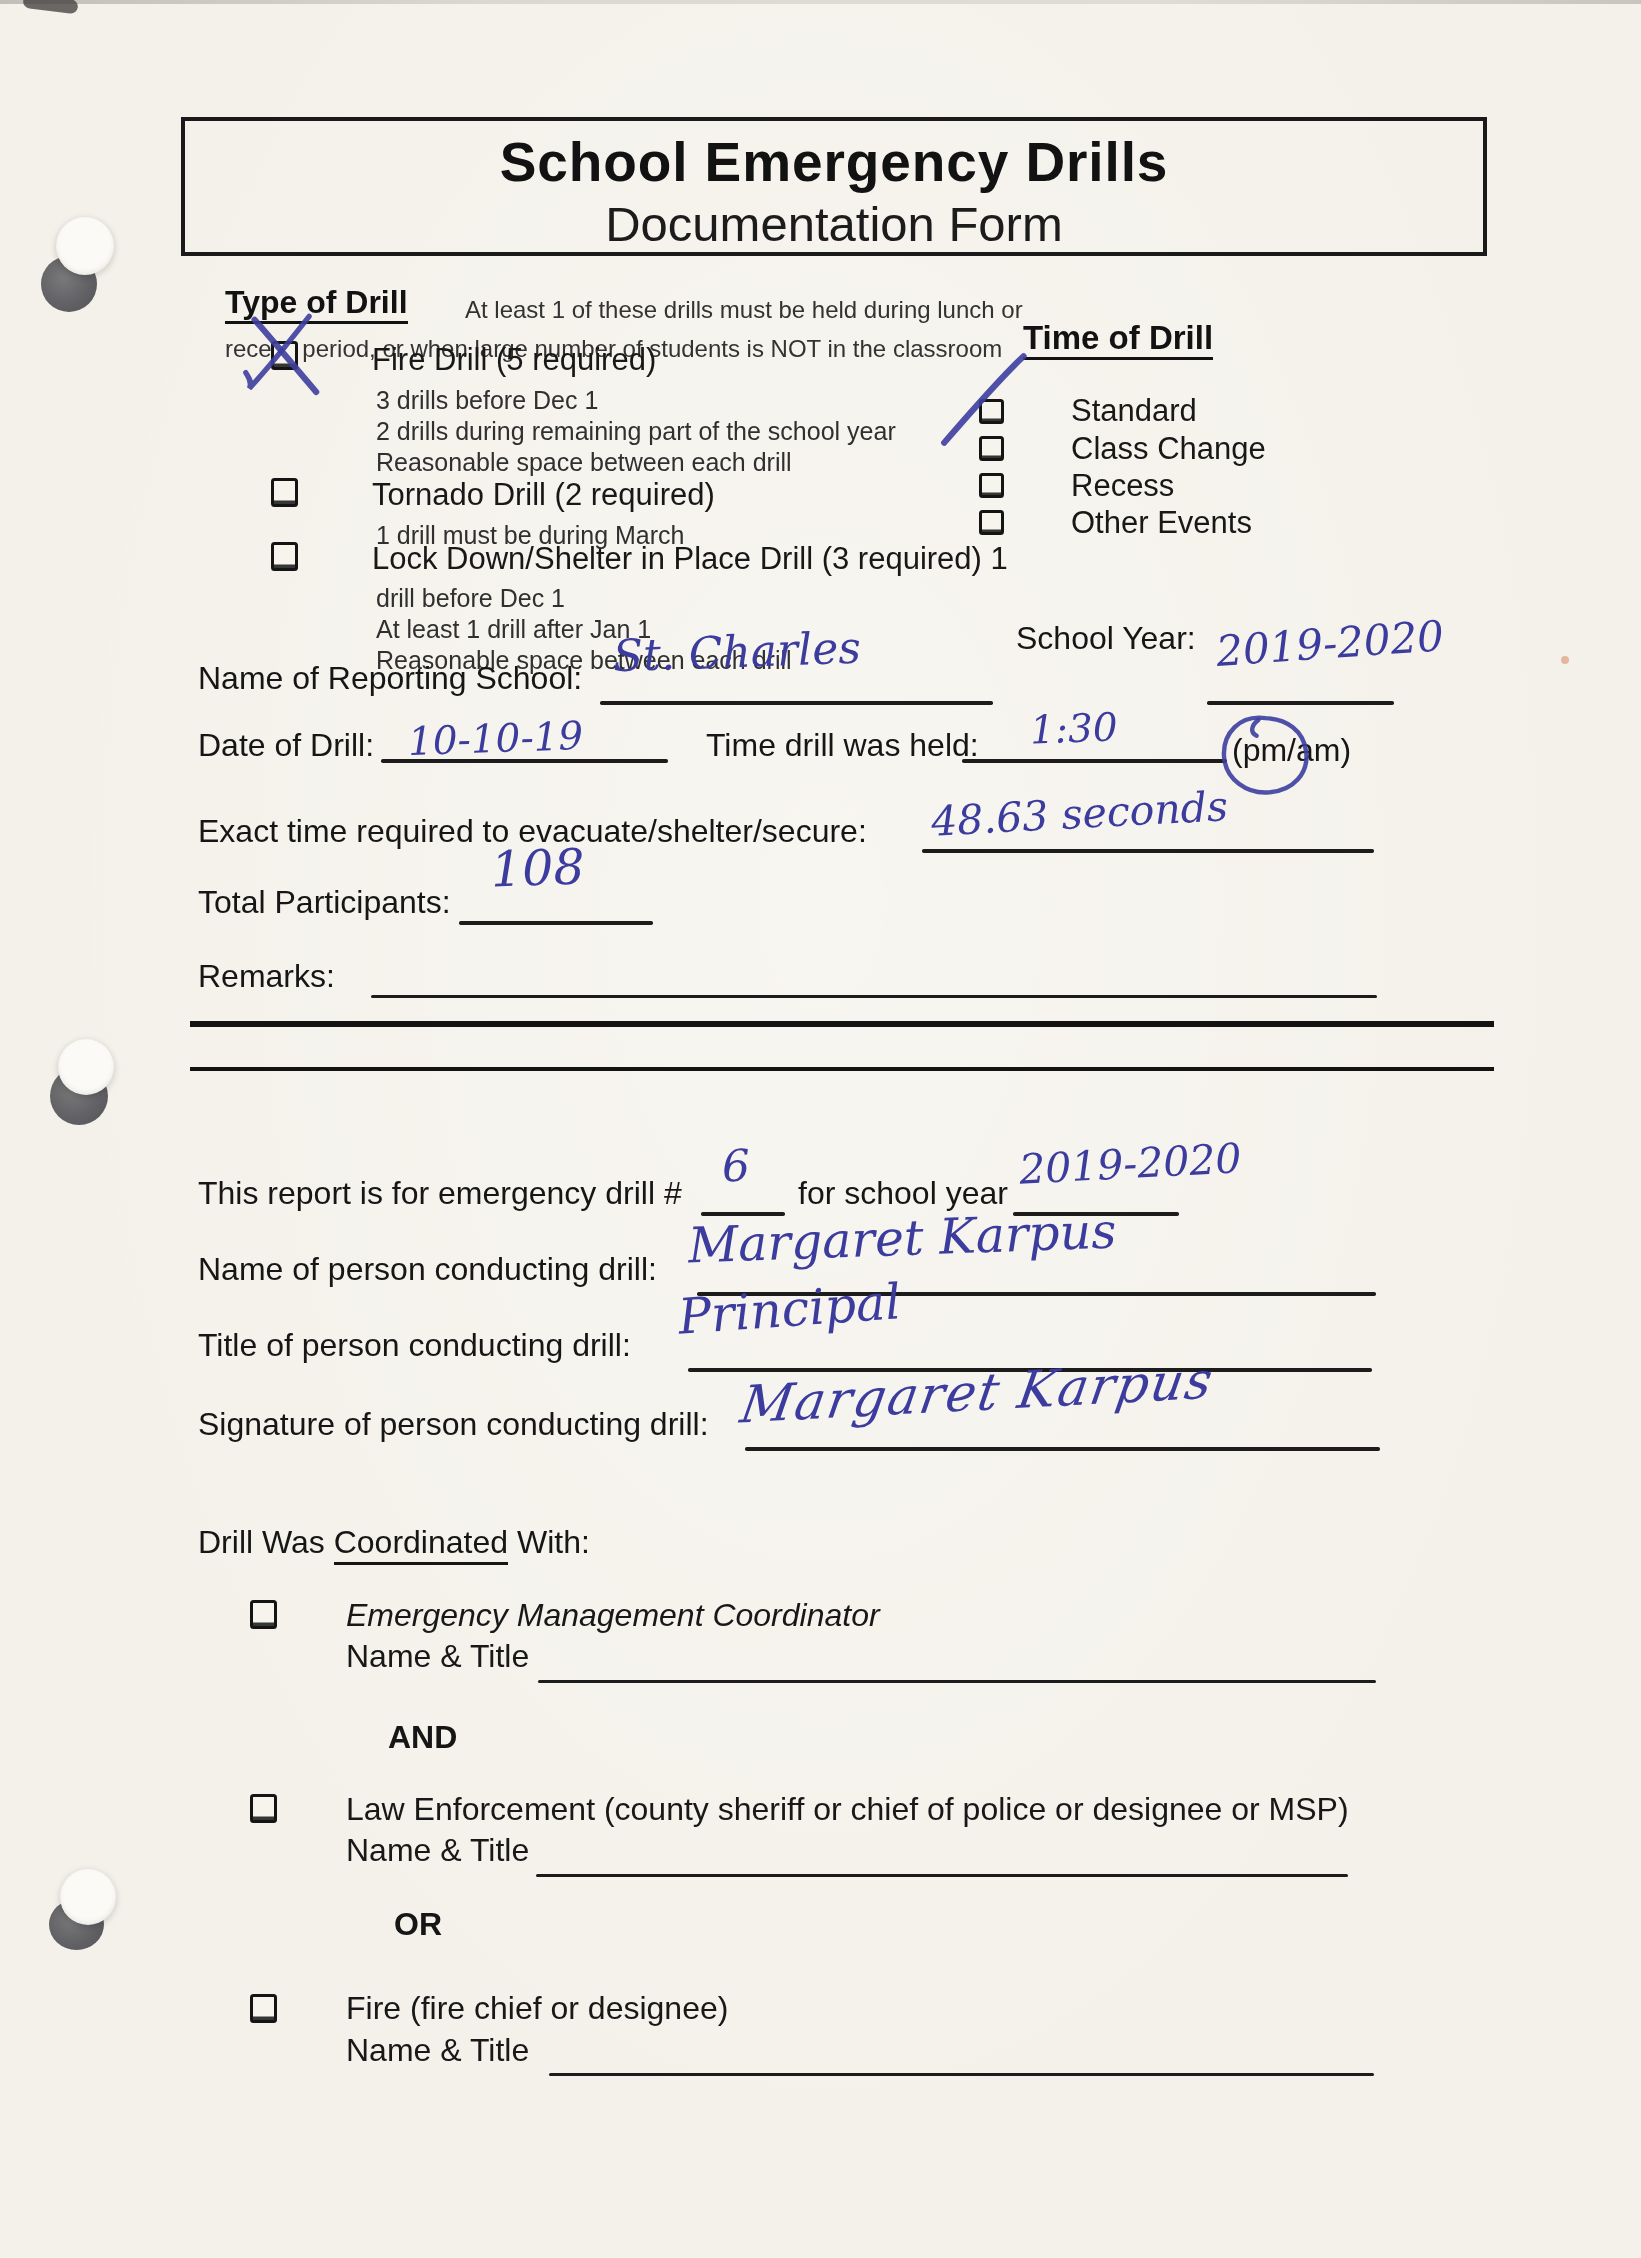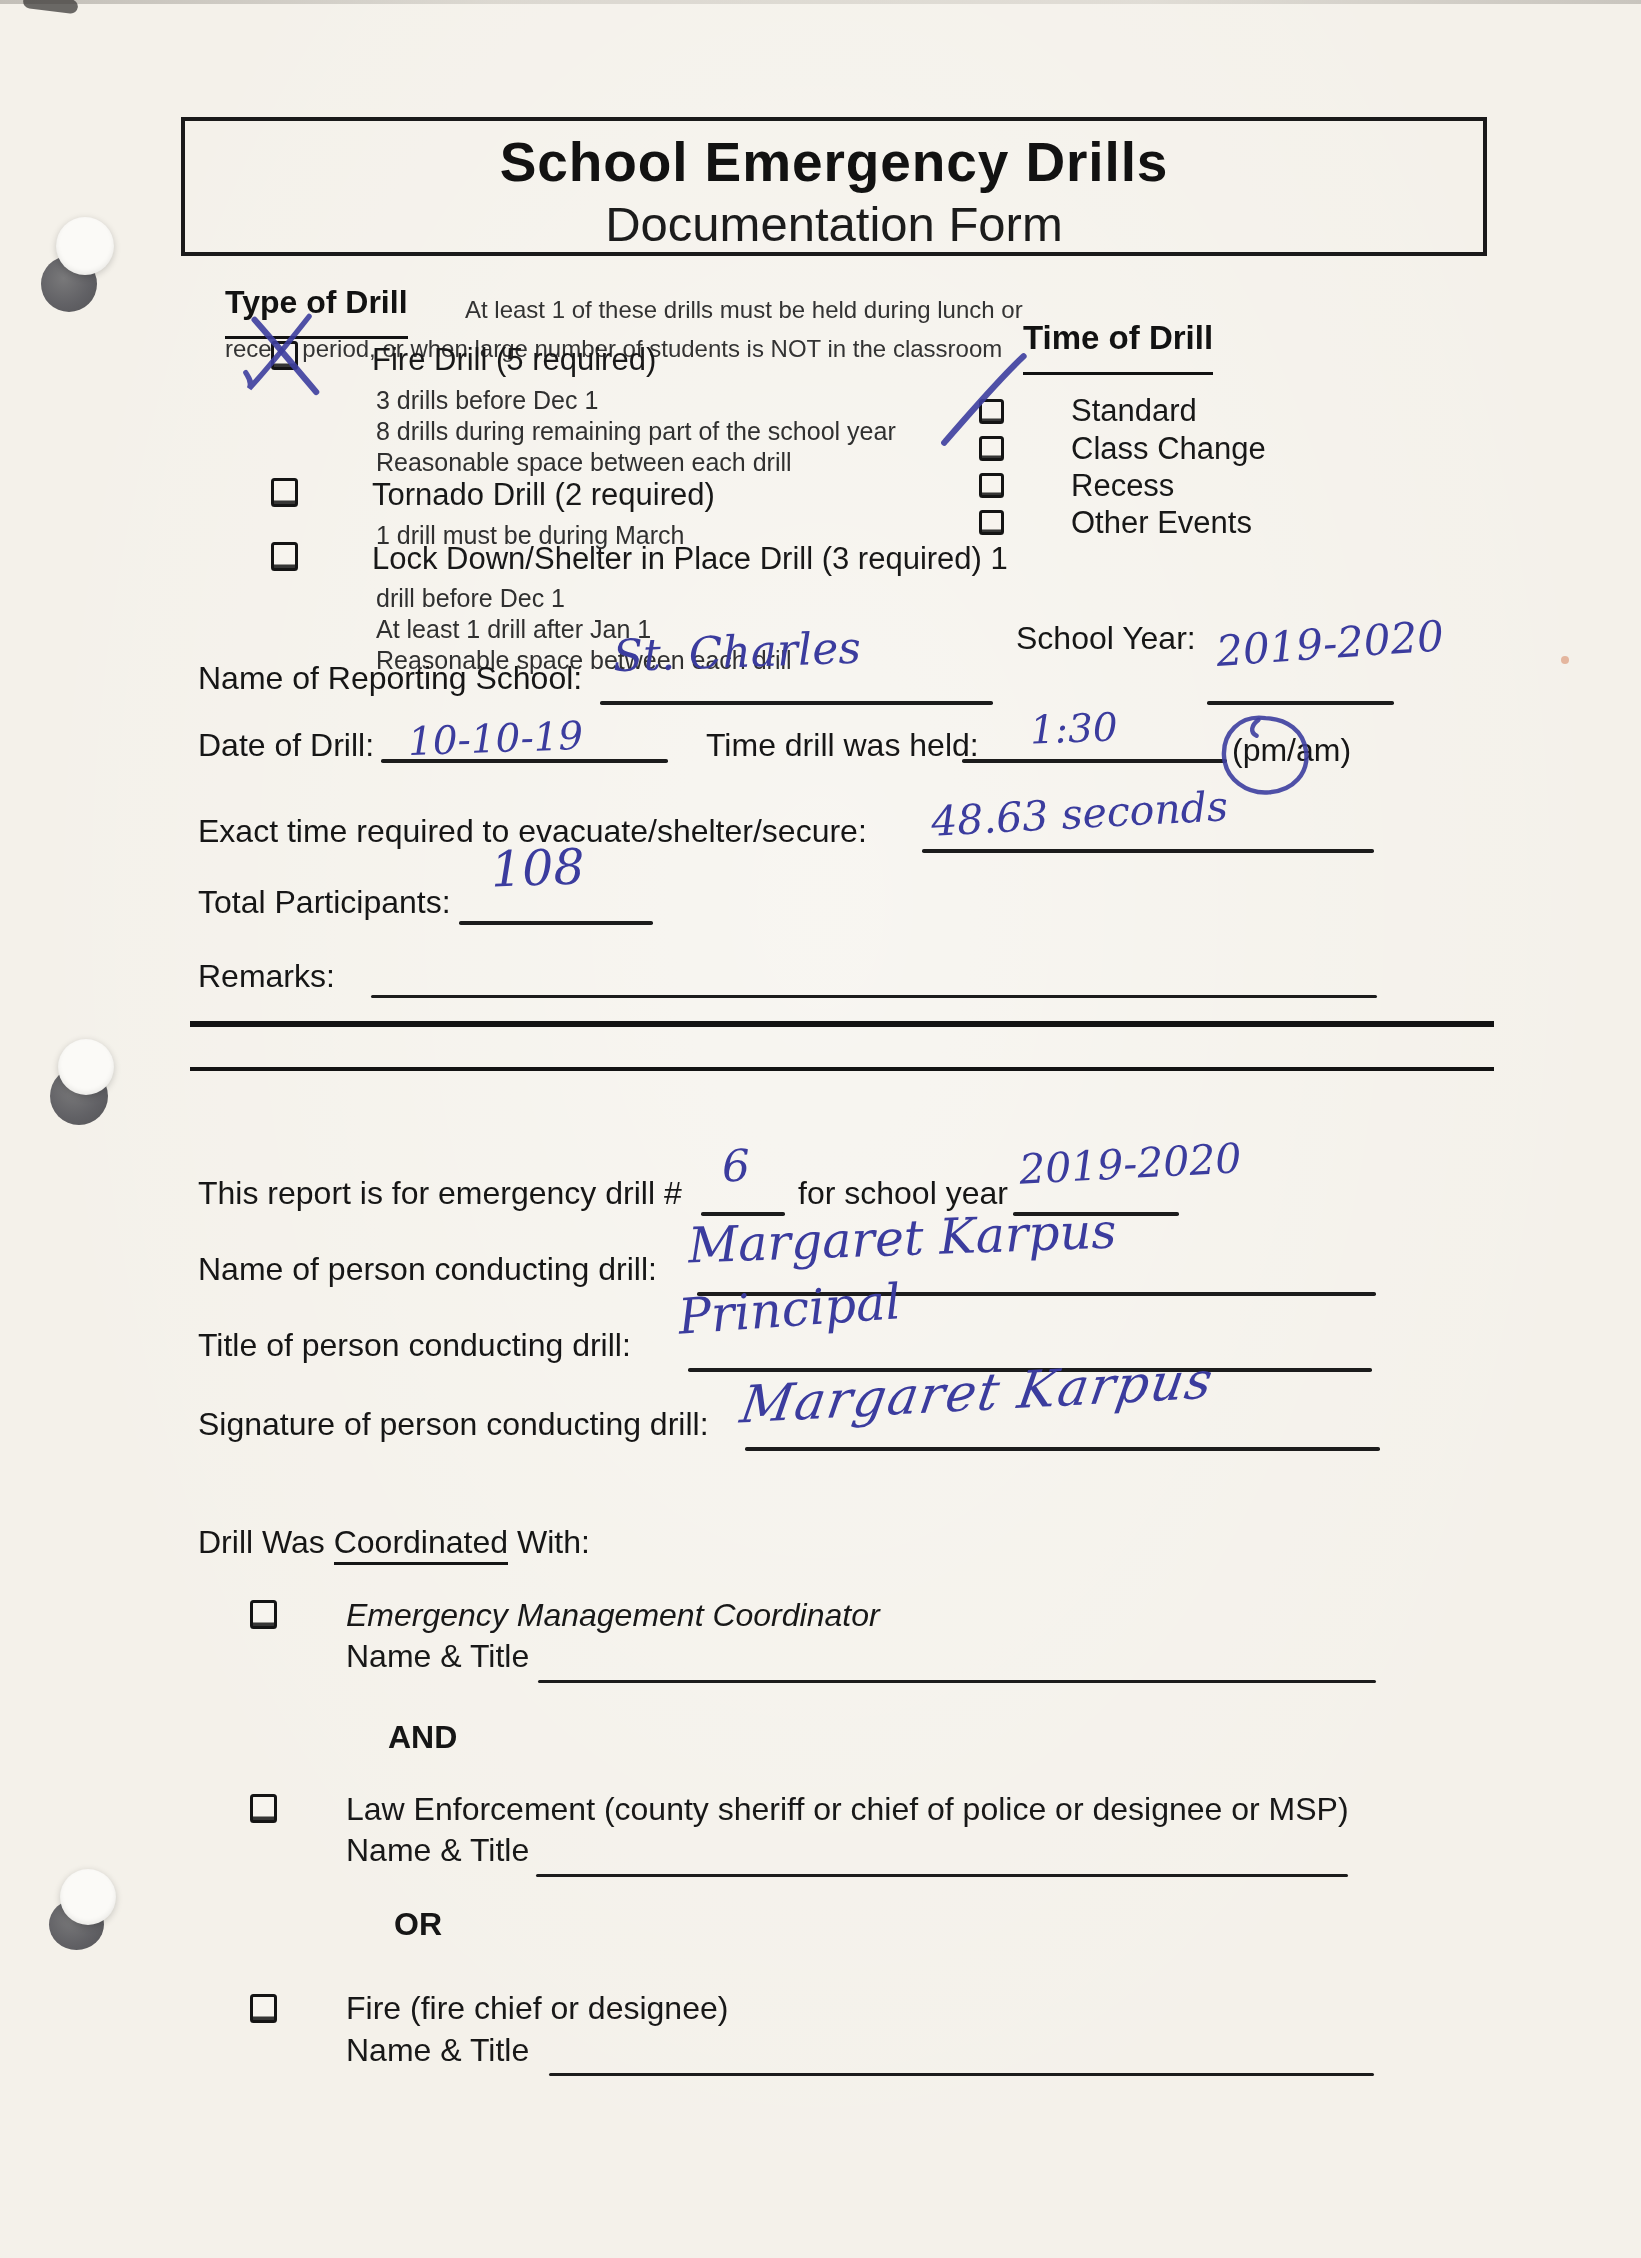--- a/index.html
+++ b/index.html
@@ -22,21 +22,21 @@
     border:4.4px solid #1a1a1a;box-sizing:border-box;text-align:center;}
   .title-main{margin-top:8.8px;font-size:55px;font-weight:bold;letter-spacing:0.9px;color:#121212;}
   .title-sub{font-size:49px;color:#1c1c1c;margin-top:1.8px;}
 
   .lbl{position:absolute;font-size:32px;color:#161616;white-space:nowrap;}
   .dlabel{position:absolute;font-size:31px;color:#181818;white-space:nowrap;}
   .sub{position:absolute;font-size:25px;color:#303030;white-space:nowrap;}
   .note{position:absolute;font-size:24px;color:#333;white-space:nowrap;}
   .bold{font-weight:bold;}
   .hd{position:absolute;font-size:32px;font-weight:bold;color:#121212;white-space:nowrap;
-    border-bottom:3.5px solid #121212;padding-bottom:15px;}
+    border-bottom:3.5px solid #121212;padding-bottom:0;}
 
   .cb{position:absolute;width:21px;height:23px;border:3.5px solid #141414;border-radius:3.5px;
     background:#f7f4ee;box-shadow:inset 0 -3.5px 0 rgba(20,20,20,.85);}
   .cb.small{width:19.4px;height:19.4px;box-shadow:inset 0 -2.6px 0 rgba(20,20,20,.85);}
 
   .uline{position:absolute;height:3.5px;background:#1c1c1c;border-radius:1.8px;}
   .rule{position:absolute;left:190px;width:1304px;background:#131313;}
 
   .hw{position:absolute;font-family:"DejaVu Serif", serif;font-style:italic;
     color:#3b3c9e;white-space:nowrap;transform:rotate(-2deg);}
@@ -75,21 +75,21 @@
   <div class="note" style="left:465px;top:296px;">At least 1 of these drills must be held during lunch or</div>
   <div class="note" style="left:225px;top:335px;">recess period, or when large number of students is NOT in the classroom</div>
 
   <div class="cb" style="left:271px;top:341px;"></div>
   <svg class="mark" style="left:242px;top:311px;" width="85" height="88" viewBox="0 0 96 100">
     <path d="M14,10 C34,32 58,62 84,92" stroke="#3d3e9f" stroke-width="7" fill="none" stroke-linecap="round" opacity="0.9"></path>
     <path d="M76,6 C54,34 30,64 8,88 C12,80 6,74 4,70" stroke="#3d3e9f" stroke-width="6" fill="none" stroke-linecap="round" opacity="0.9"></path>
   </svg>
   <div class="dlabel" style="left:372px;top:342px;">Fire Drill (5 required)</div>
   <div class="sub" style="left:376px;top:386px;text-align:right;">3 drills before Dec 1</div>
-  <div class="sub" style="left:376px;top:417px;">8 drills during remaining part of the school year</div>
+  <div class="sub" style="left:376px;top:417px;">2 drills during remaining part of the school year</div>
   <div class="sub" style="left:376px;top:448px;">Reasonable space between each drill</div>
 
   <div class="cb" style="left:271px;top:478px;"></div>
   <div class="dlabel" style="left:372px;top:477px;">Tornado Drill (2 required)</div>
   <div class="sub" style="left:376px;top:521px;">1 drill must be during March</div>
 
   <div class="cb" style="left:271px;top:542px;"></div>
   <div class="dlabel" style="left:372px;top:541px;">Lock Down/Shelter in Place Drill (3 required) 1</div>
   <div class="sub" style="left:376px;top:584px;">drill before Dec 1</div>
   <div class="sub" style="left:376px;top:615px;">At least 1 drill after Jan 1</div>

